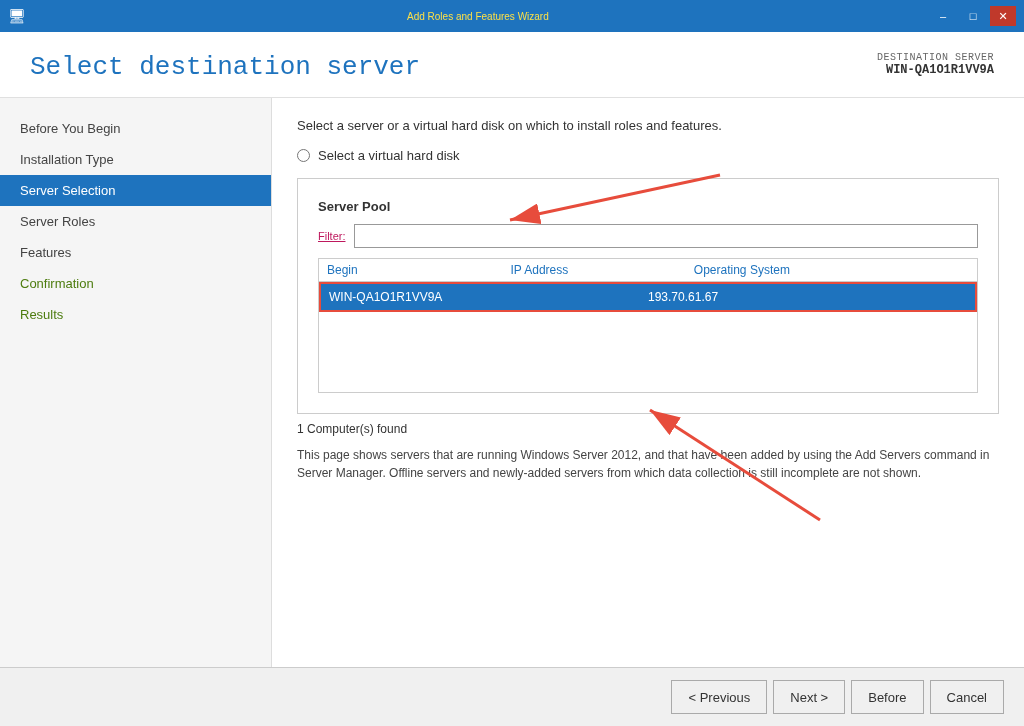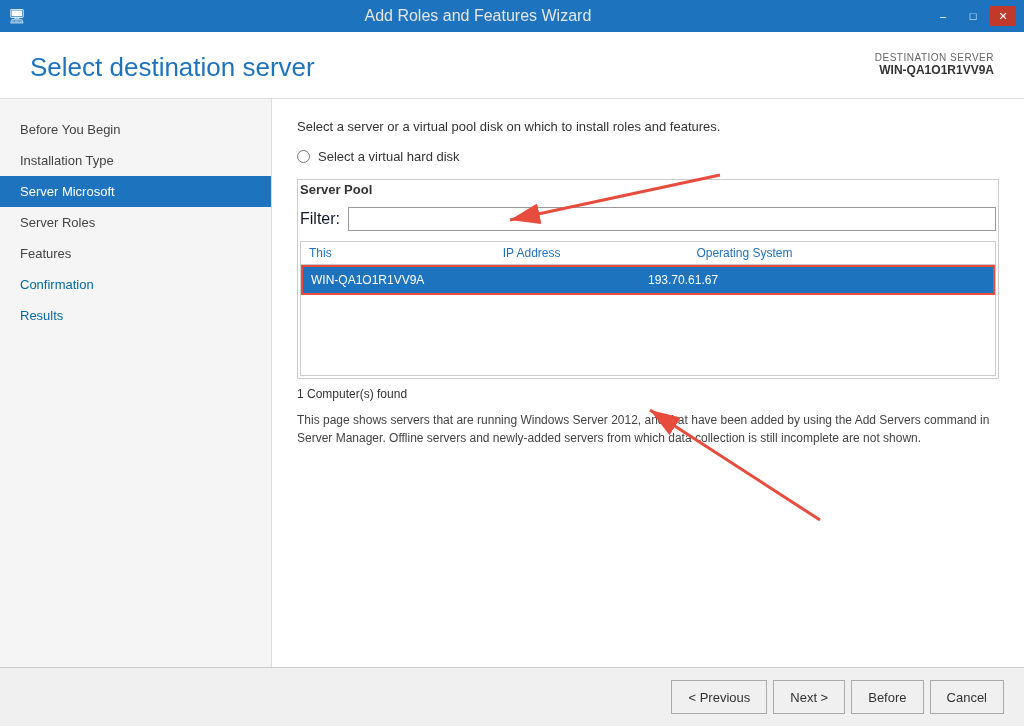--- a/index.html
+++ b/index.html
@@ -23,22 +23,22 @@
     .titlebar {
       background: #1e73be;
       height: 32px;
       display: flex;
       align-items: center;
       justify-content: space-between;
       padding: 0 8px;
       flex-shrink: 0;
     }
     .titlebar-title {
-      color: #e5e5e5;
-      font-size: 16px;
+      color: #fde047;
+      font-size: 10px;
       font-weight: 400;
       flex: 1;
       text-align: center;
     }
     .titlebar-controls {
       display: flex;
       gap: 4px;
     }
     .titlebar-btn {
       width: 26px;
@@ -59,20 +59,21 @@
       flex-direction: column;
       background: white;
     }
     .header-section {
       background: white;
       padding: 20px 30px 15px 30px;
       display: flex;
       align-items: flex-start;
       justify-content: space-between;
       border-bottom: 1px solid #e0e0e0;
+      font-family: Liberation Mono, monospace;
     }
     .page-title {
       font-size: 26px;
       font-weight: 300;
       color: #1e73be;
     }
     .destination-server {
       text-align: right;
       font-size: 11px;
     }
@@ -102,21 +103,21 @@
       padding: 8px 20px;
       font-size: 13px;
       cursor: pointer;
       color: #444;
     }
     .sidebar-item.active {
       background: #1e73be;
       color: white;
     }
     .sidebar-item.disabled {
-      color: #0369a1;
+      color: #4d7c0f;
     }
     .content-panel {
       flex: 1;
       padding: 20px 25px;
       overflow-y: auto;
     }
     .instruction-text {
       font-size: 13px;
       color: #333;
       margin-bottom: 15px;
@@ -131,37 +132,38 @@
       margin-bottom: 8px;
       font-size: 13px;
       color: #333;
       cursor: pointer;
     }
     .radio-option input[type="radio"] {
       accent-color: #1e73be;
     }
     .server-pool-section {
       border: 1px solid #ccc;
-      padding: 2px;
+      padding: 20px;
     }
     .server-pool-title {
       font-size: 13px;
       font-weight: 600;
       color: #333;
       margin-bottom: 10px;
     }
     .filter-row {
       display: flex;
       align-items: center;
       gap: 8px;
       margin-bottom: 10px;
     }
     .filter-label {
-      font-size: 16px;
-      color: #0f172a;
+      font-size: 11px;
+      color: #be185d;
+      text-decoration: underline;
     }
     .filter-input {
       flex: 1;
       height: 24px;
       border: 1px solid #999;
       padding: 2px 4px;
       font-size: 12px;
     }
     .table-container {
       border: 1px solid #ccc;
@@ -261,48 +263,48 @@
           <div class="destination-label">DESTINATION SERVER</div>
           <div class="destination-value">WIN-QA1O1R1VV9A</div>
         </div>
       </div>
 
       <div class="main-section">
 
         <div class="sidebar">
           <div class="sidebar-item">Before You Begin</div>
           <div class="sidebar-item">Installation Type</div>
-          <div class="sidebar-item active">Server Microsoft</div>
+          <div class="sidebar-item active">Server Selection</div>
           <div class="sidebar-item">Server Roles</div>
           <div class="sidebar-item">Features</div>
           <div class="sidebar-item disabled">Confirmation</div>
           <div class="sidebar-item disabled">Results</div>
         </div>
 
         <div class="content-panel">
-          <p class="instruction-text">Select a server or a virtual pool disk on which to install roles and features.</p>
+          <p class="instruction-text">Select a server or a virtual hard disk on which to install roles and features.</p>
 
           <div class="radio-group">
             <label class="radio-option">
               <input type="radio" name="server-option" style="">
               <span>Select a virtual hard disk</span>
             </label>
           </div>
 
           <div class="server-pool-section">
             <div class="server-pool-title">Server Pool</div>
 
             <div class="filter-row">
               <label class="filter-label">Filter:</label>
               <input type="text" class="filter-input" placeholder="" style="">
             </div>
 
             <div class="table-container">
               <div class="table-header">
-                <span class="col-name">This</span>
+                <span class="col-name">Begin</span>
                 <span class="col-ip">IP Address</span>
                 <span class="col-os">Operating System</span>
               </div>
               <div class="table-row-selected">
                 <span class="cell cell-name">WIN-QA1O1R1VV9A</span>
                 <span class="cell cell-ip">193.70.61.67</span>
               </div>
               <div class="table-empty-area"></div>
             </div>
           </div>

